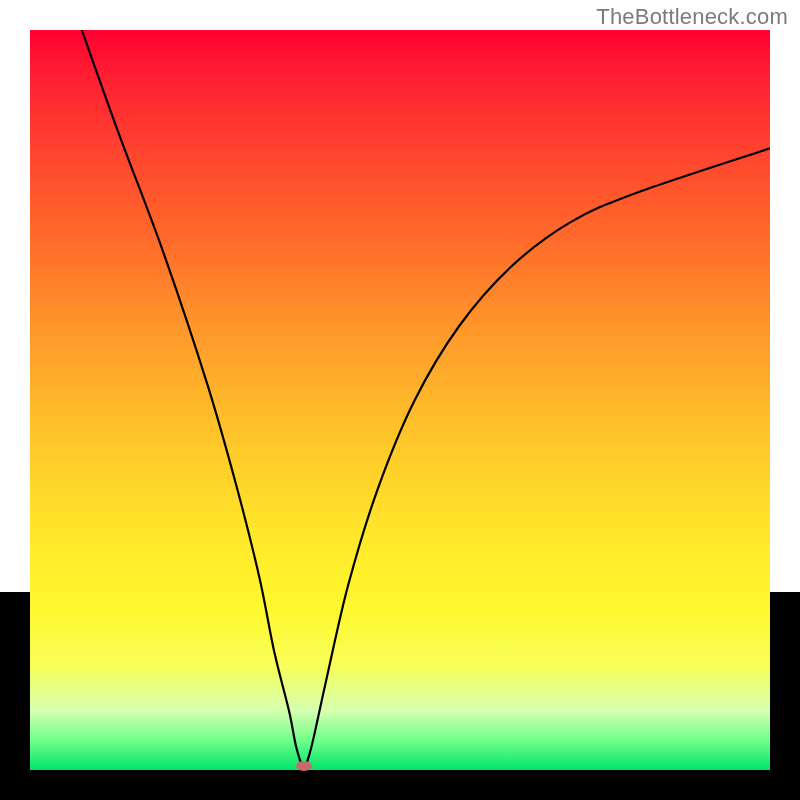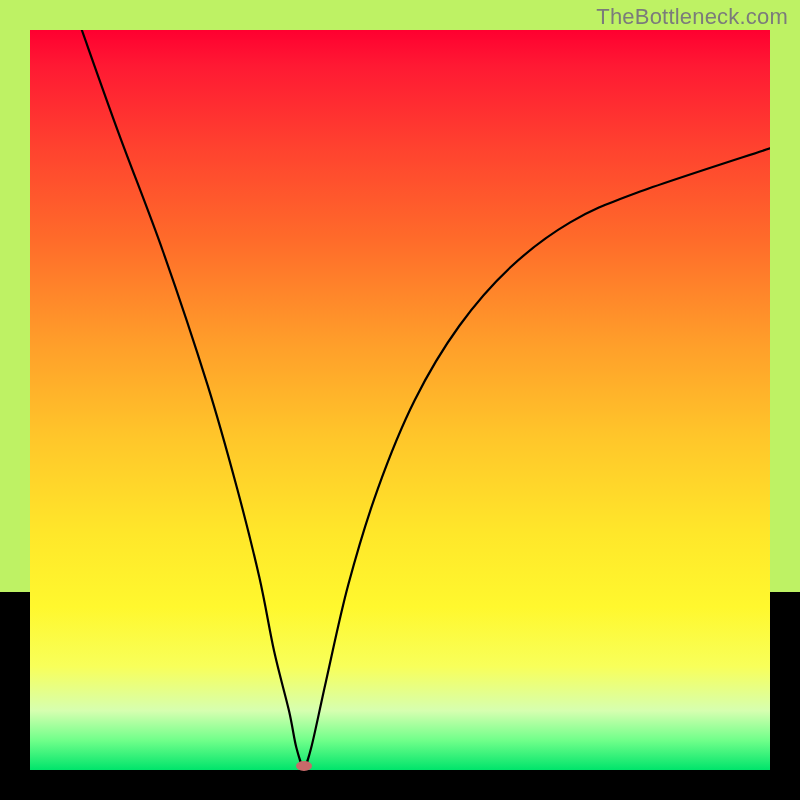--- a/index.html
+++ b/index.html
@@ -8,21 +8,21 @@
     width: 800px;
     height: 800px;
     background: #000;
     overflow: hidden;
     font-family: Arial, Helvetica, sans-serif;
   }
   .frame {
     position: relative;
     width: 800px;
     height: 592px;
-    background: #bef264;
+    background: #ffffff;
   }
   .plot-area {
     position: absolute;
     left: 30px;
     top: 30px;
     width: 740px;
     height: 740px;
     background: linear-gradient(to bottom,
       #ff0030 0%,
       #ff1a33 5%,

